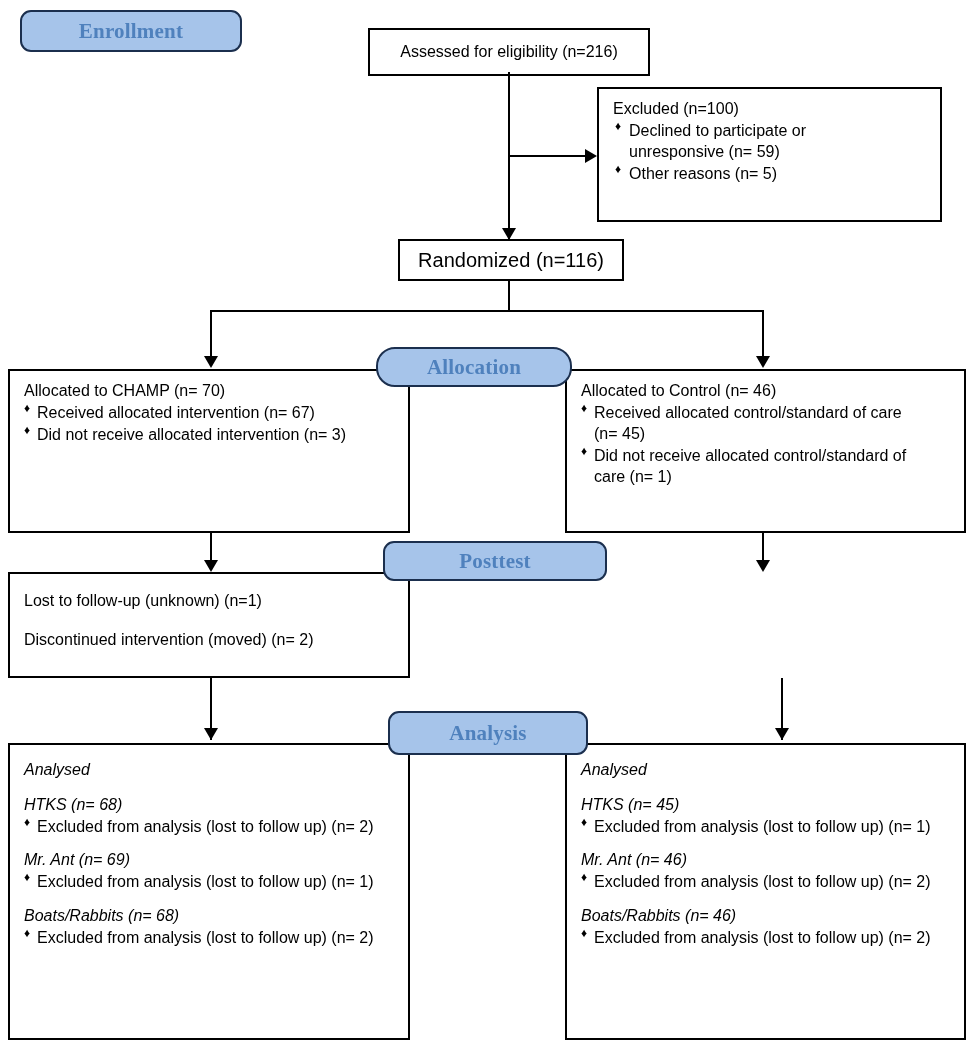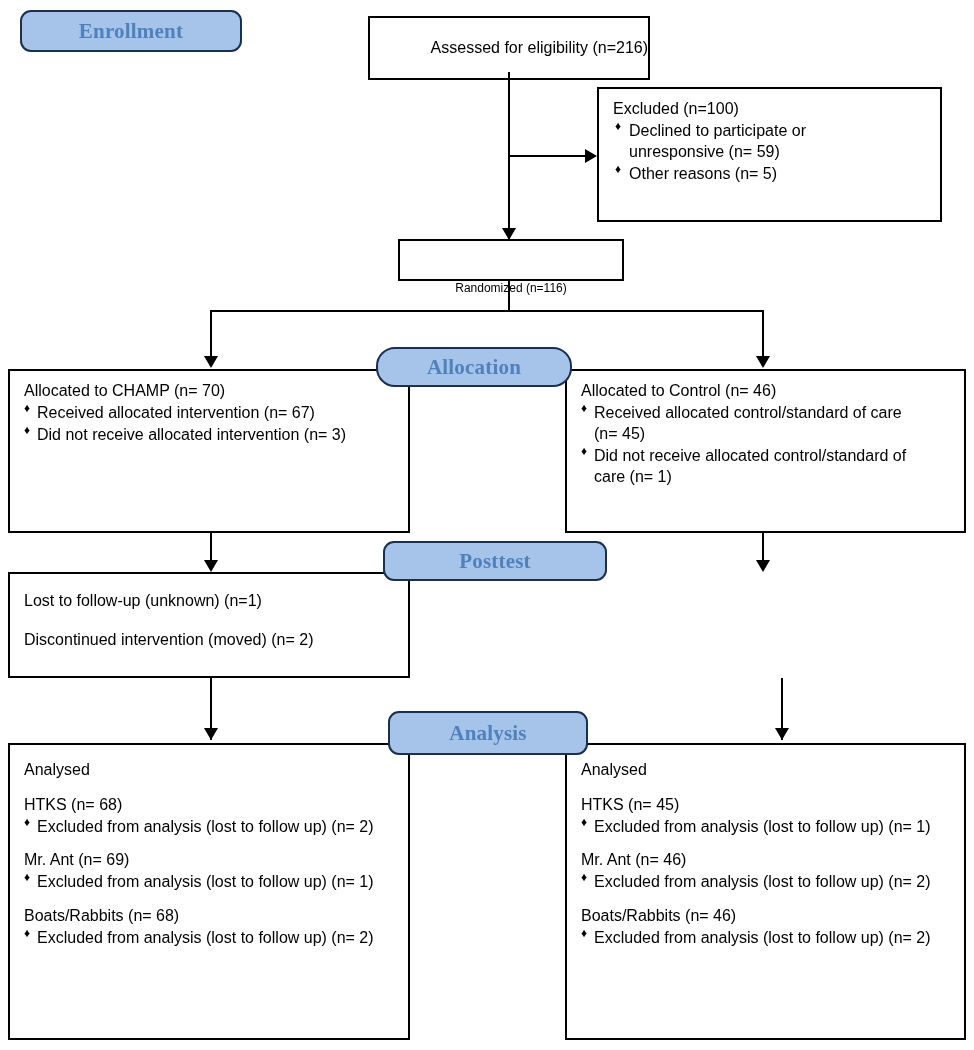--- a/index.html
+++ b/index.html
@@ -113,52 +113,52 @@
     color: #000;
   }
   ul.bul.tight > li::before { left: 0px; }
   ul.bul.tight > li { padding-left: 13px; }
 
   .spaced p { margin: 0 0 18px 0; }
   .spaced p:last-child { margin-bottom: 0; }
 
   .ana-group { margin: 0 0 12px 0; }
   .ana-group:last-child { margin-bottom: 0; }
-  .ana-title { margin: 0; }
+  .ana-title { margin: 0; font-style: italic; }
 </style>
 </head>
 <body>
 
 <div id="diagram">
 
   <div class="pill" style="left:20px; top:10px; width:222px; height:42px;">
     <span>Enrollment</span>
   </div>
 
-  <div class="box center" style="left:368px; top:16px; width:282px; height:64px;justify-content:flex-end;">
+  <div class="box center" style="left:368px; top:28px; width:282px; height:48px;">
     <span>Assessed for eligibility (n=216)</span>
   </div>
 
   <div class="vline" style="left:508px; top:72px; height:168px;"></div>
   <div class="arrow-down" style="left:502px; top:228px;"></div>
 
   <div class="hline" style="left:508px; top:155px; width:81px;"></div>
   <div class="arrow-right" style="left:585px; top:149px;"></div>
 
   <div class="box pad" style="left:597px; top:87px; width:345px; height:135px;">
     <div class="lead">Excluded (n=100)</div>
     <ul class="bul">
       <li>Declined to participate or
     unresponsive (n= 59)</li>
       <li>Other reasons (n= 5)</li>
     </ul>
   </div>
 
   <div class="box center" style="left:398px; top:239px; width:226px; height:42px;"></div>
-  <div style="position:absolute; left:398px; top:239px; width:226px; height:42px; display:flex; align-items:center; justify-content:center; font-size:12px; z-index:3;margin-top:28px;">Randomized (n=116)</div>
+  <div style="position:absolute; left:398px; top:239px; width:226px; height:42px; display:flex; align-items:center; justify-content:center; font-size:20px; z-index:3;">Randomized (n=116)</div>
 
   <div class="vline" style="left:508px; top:281px; height:30px;"></div>
   <div class="hline" style="left:210px; top:310px; width:554px;"></div>
   <div class="vline" style="left:210px; top:310px; height:54px;"></div>
   <div class="arrow-down" style="left:204px; top:356px;"></div>
   <div class="vline" style="left:762px; top:310px; height:54px;"></div>
   <div class="arrow-down" style="left:756px; top:356px;"></div>
 
   <div class="box pad" style="left:8px; top:369px; width:402px; height:164px;">
     <div class="lead">Allocated to CHAMP (n= 70)</div>

